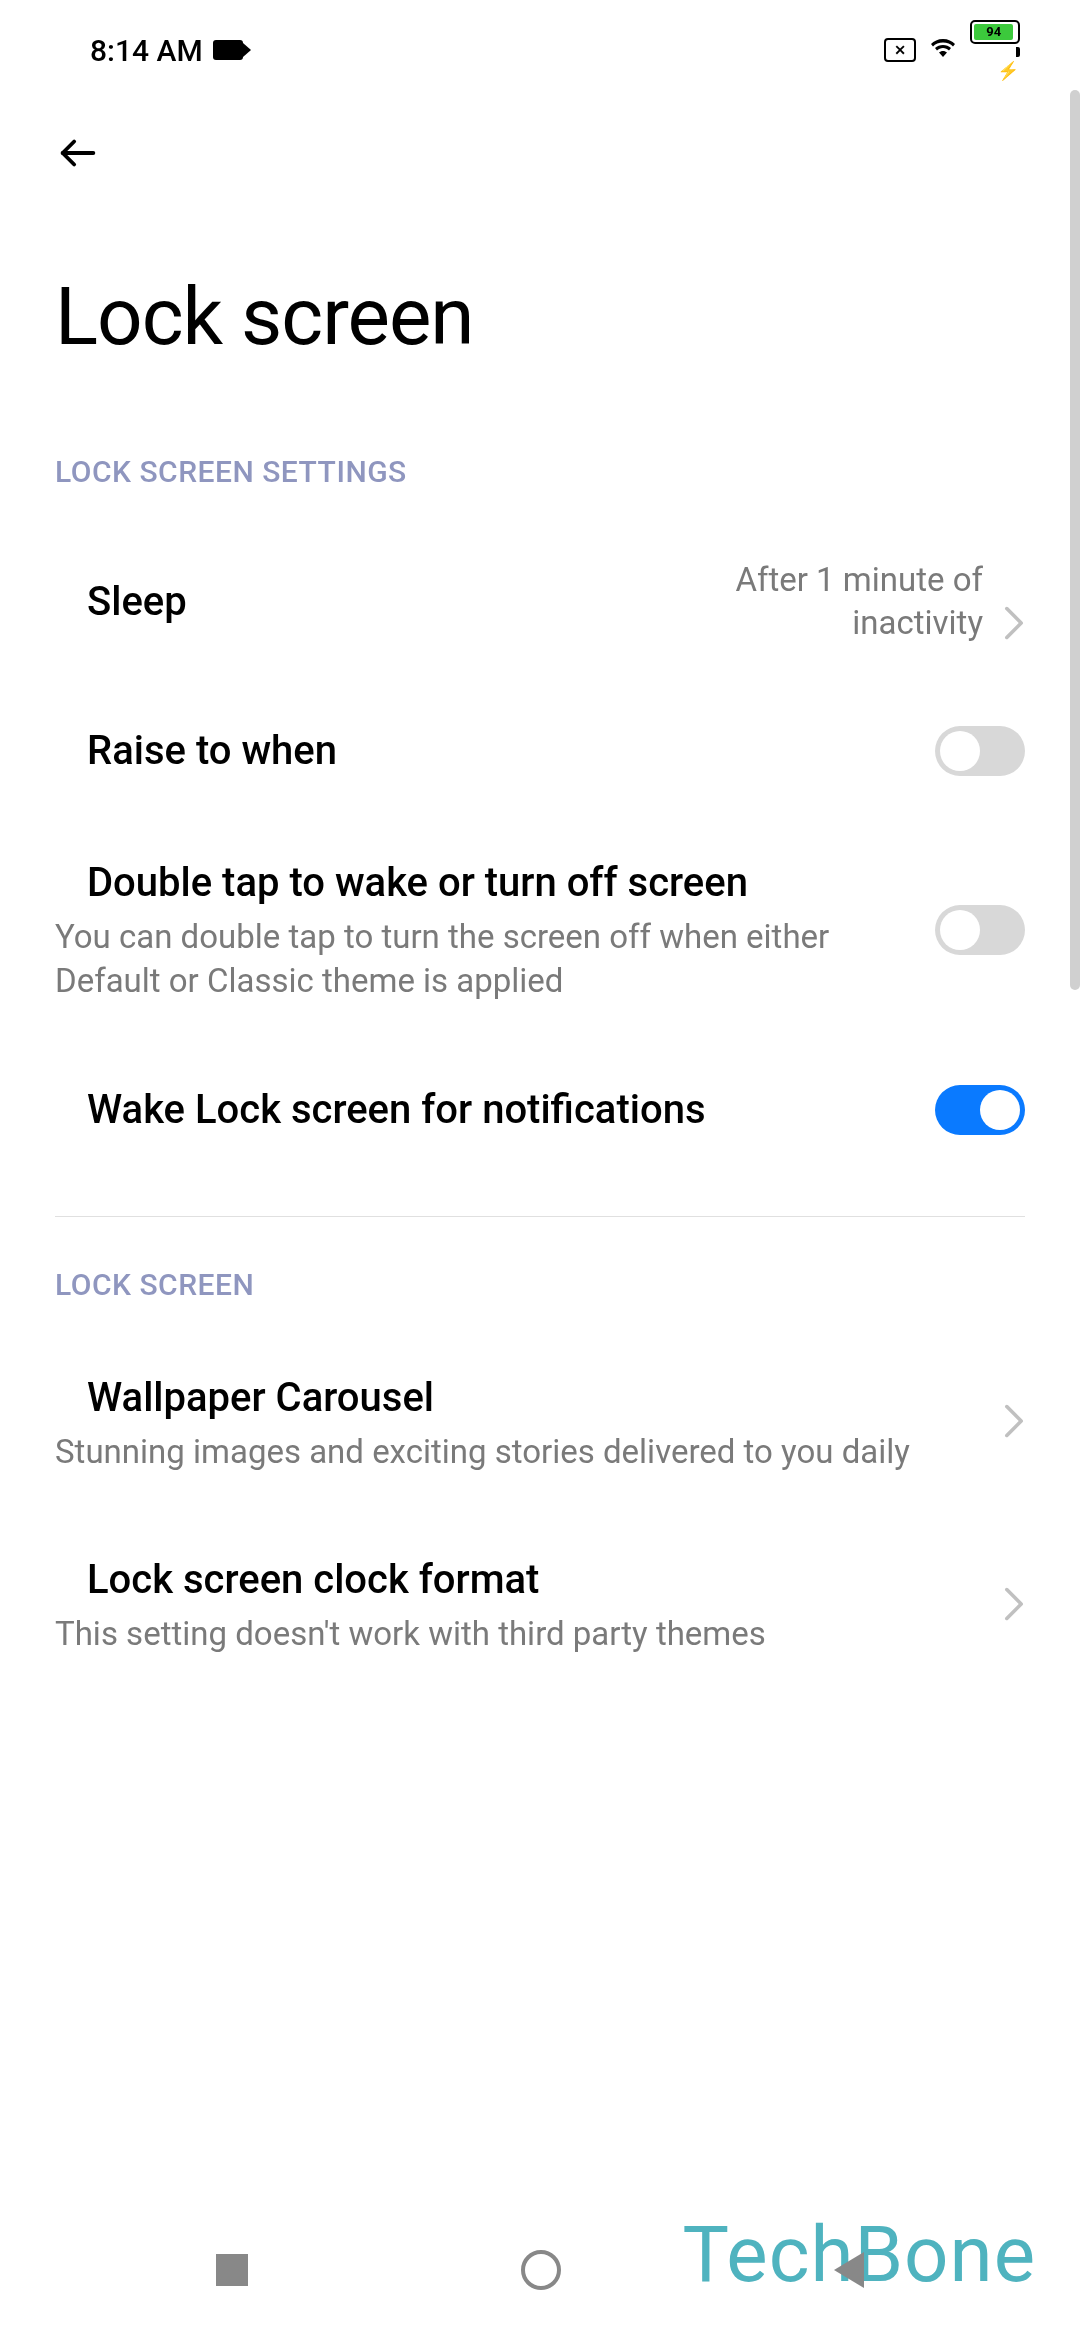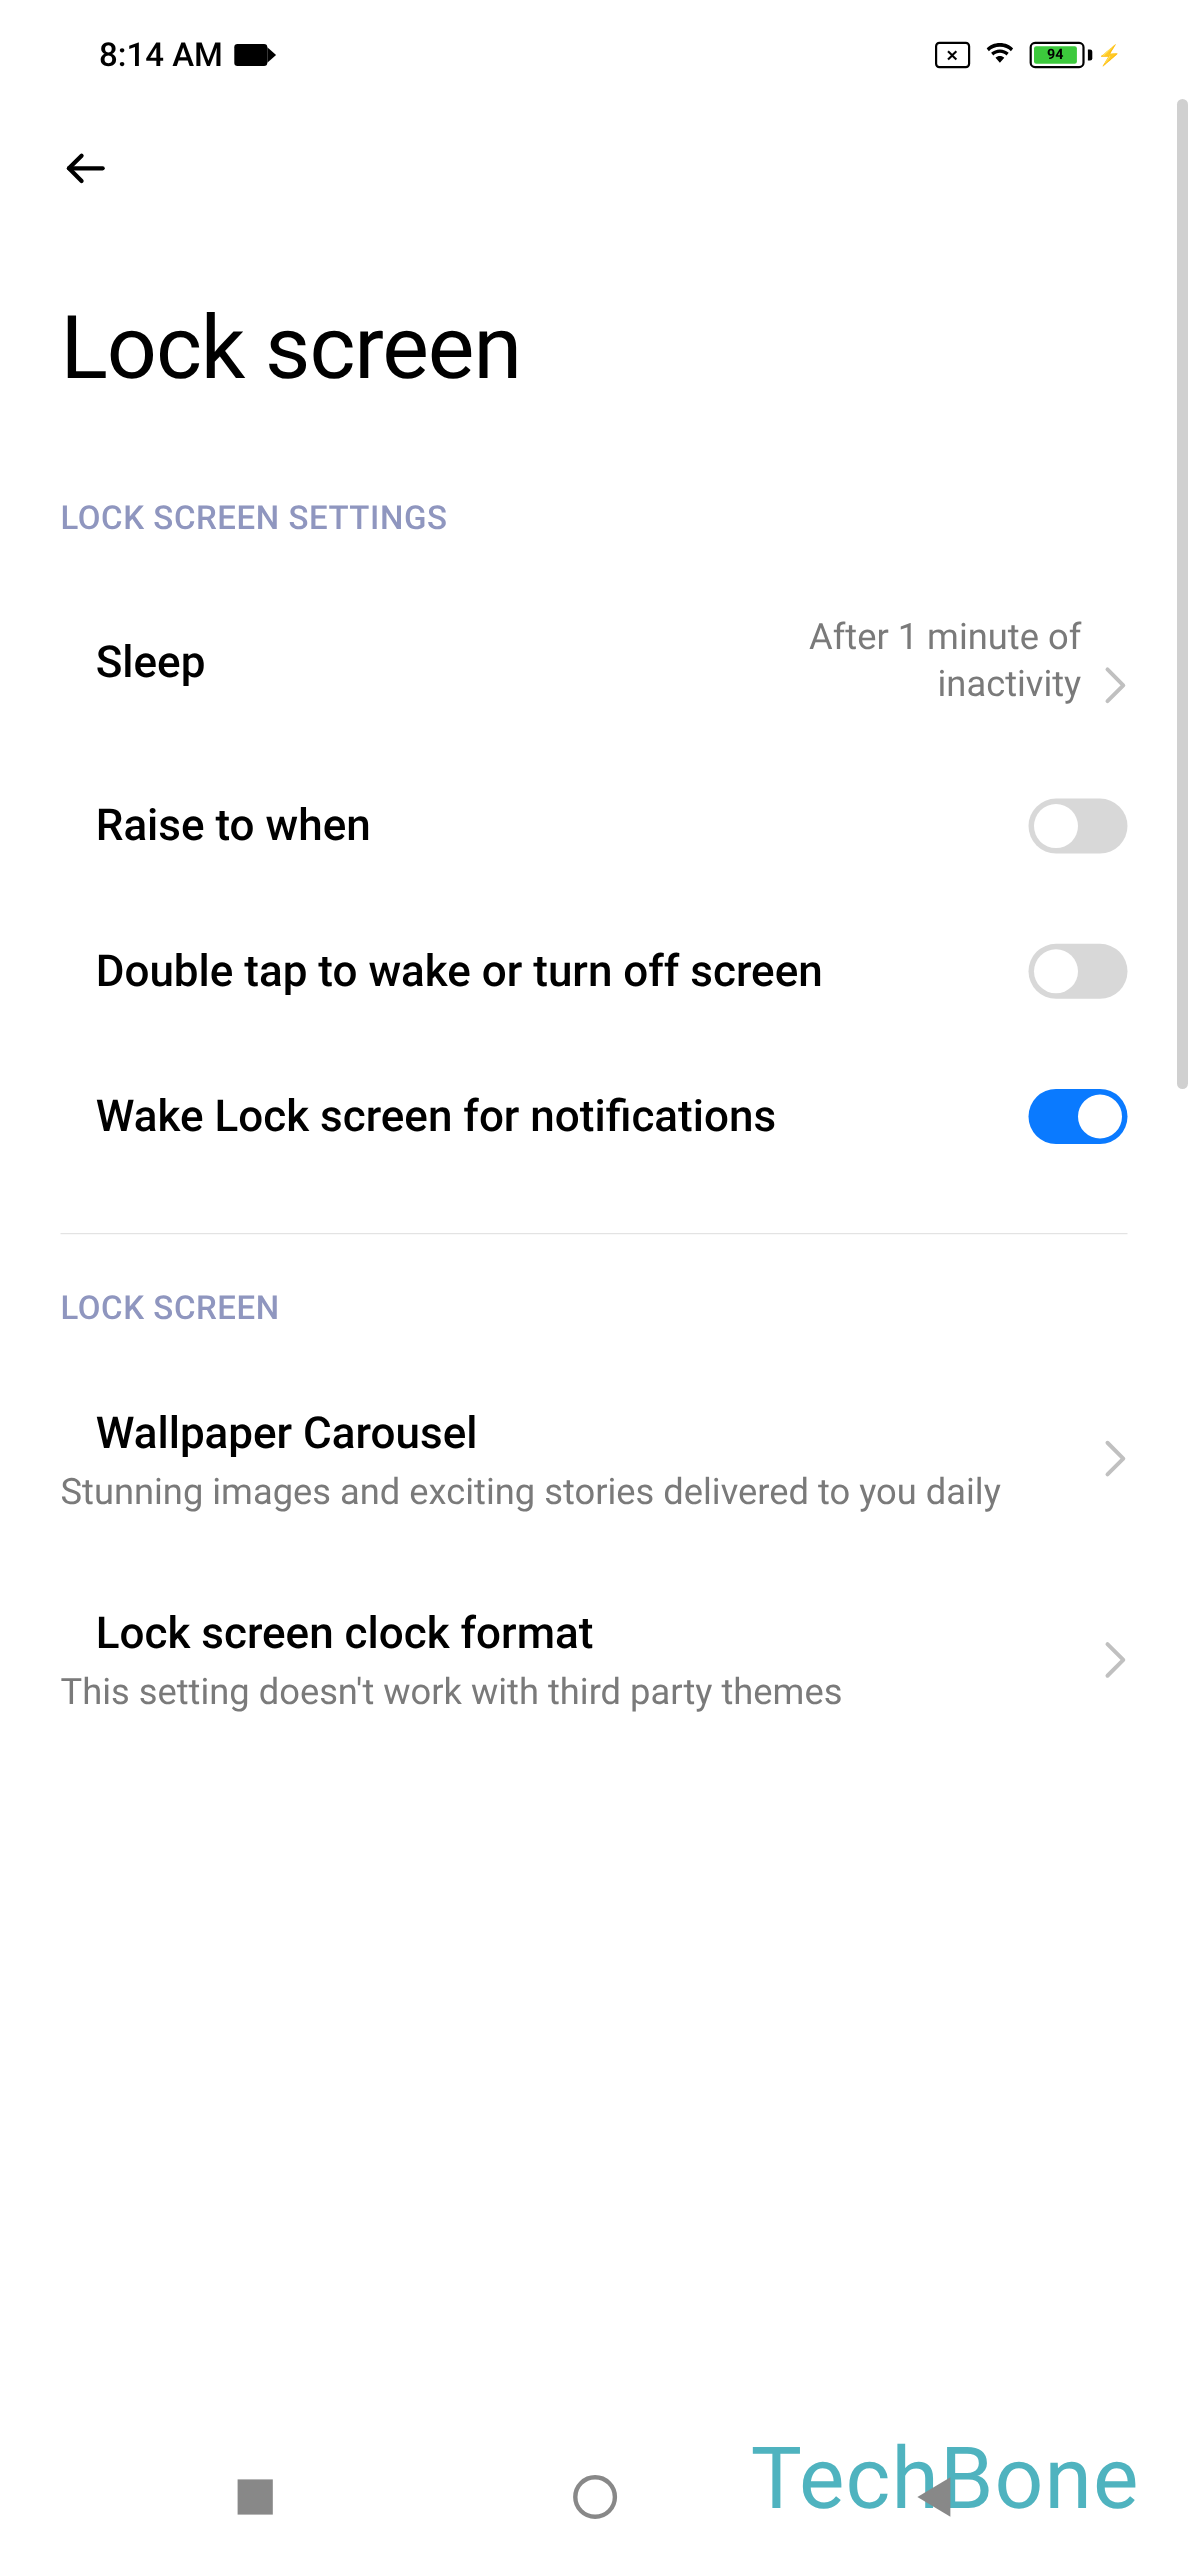--- a/index.html
+++ b/index.html
@@ -67,22 +67,23 @@
       justify-content: center;
       font-size: 14px;
       font-weight: bold;
     }
     .wifi-icon svg {
       width: 30px;
       height: 24px;
     }
     .battery-icon {
       display: flex;
-      align-items: center;
+      align-items: flex-end;
       gap: 3px;
+      flex-direction: column;
     }
     .battery-body {
       width: 50px;
       height: 24px;
       border: 2.5px solid #000;
       border-radius: 5px;
       position: relative;
       display: flex;
       align-items: center;
       padding: 2px;
@@ -306,20 +307,21 @@
 <div class="settings-item">
   <div class="item-content">
     <div class="item-title">Raise to when</div>
   </div>
   <div class="toggle off"></div>
 </div>
 
 <div class="settings-item">
   <div class="item-content">
     <div class="item-title">Double tap to wake or turn off screen</div>
+    <div class="item-subtitle">You can double tap to turn the screen off when either Default or Classic theme is applied</div>
   </div>
   <div class="toggle off"></div>
 </div>
 
 <div class="settings-item">
   <div class="item-content">
     <div class="item-title">Wake Lock screen for notifications</div>
   </div>
   <div class="toggle on"></div>
 </div>

